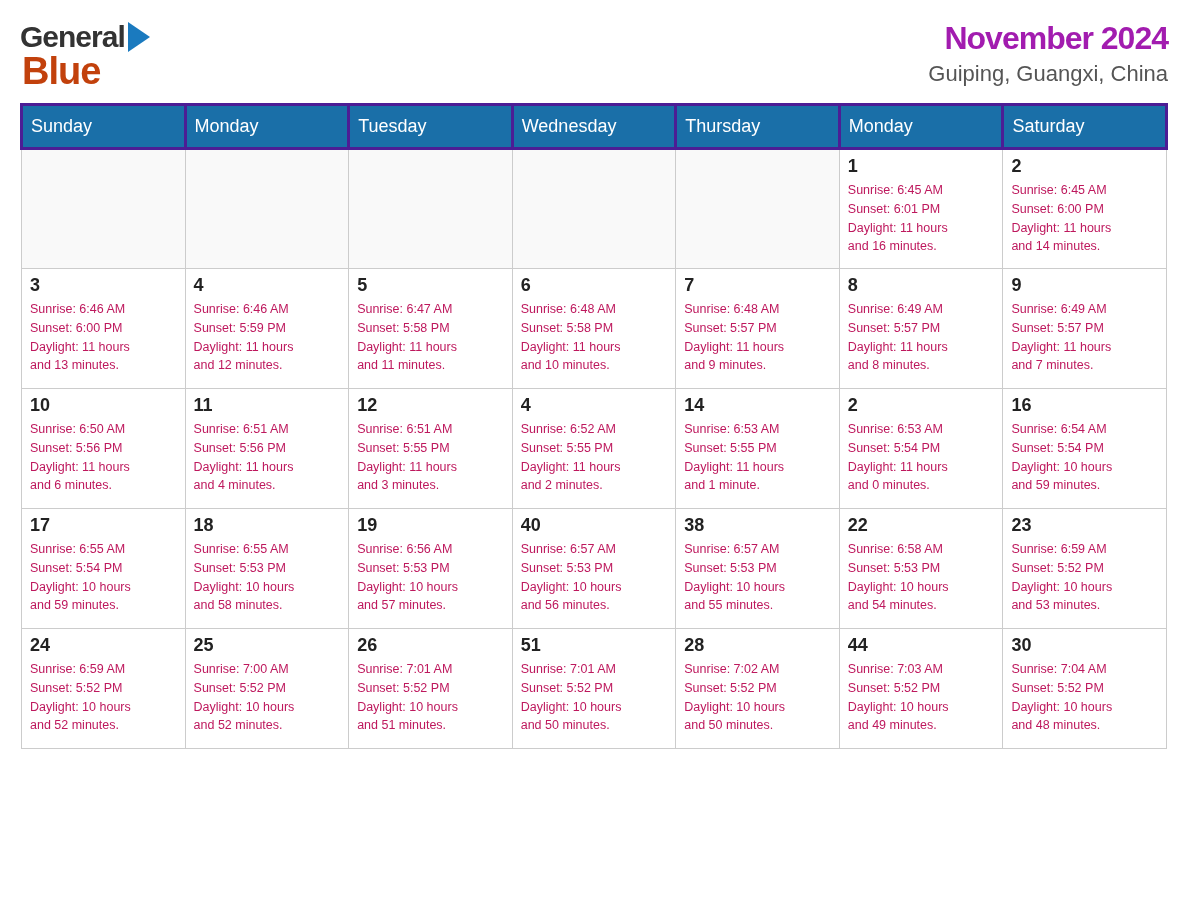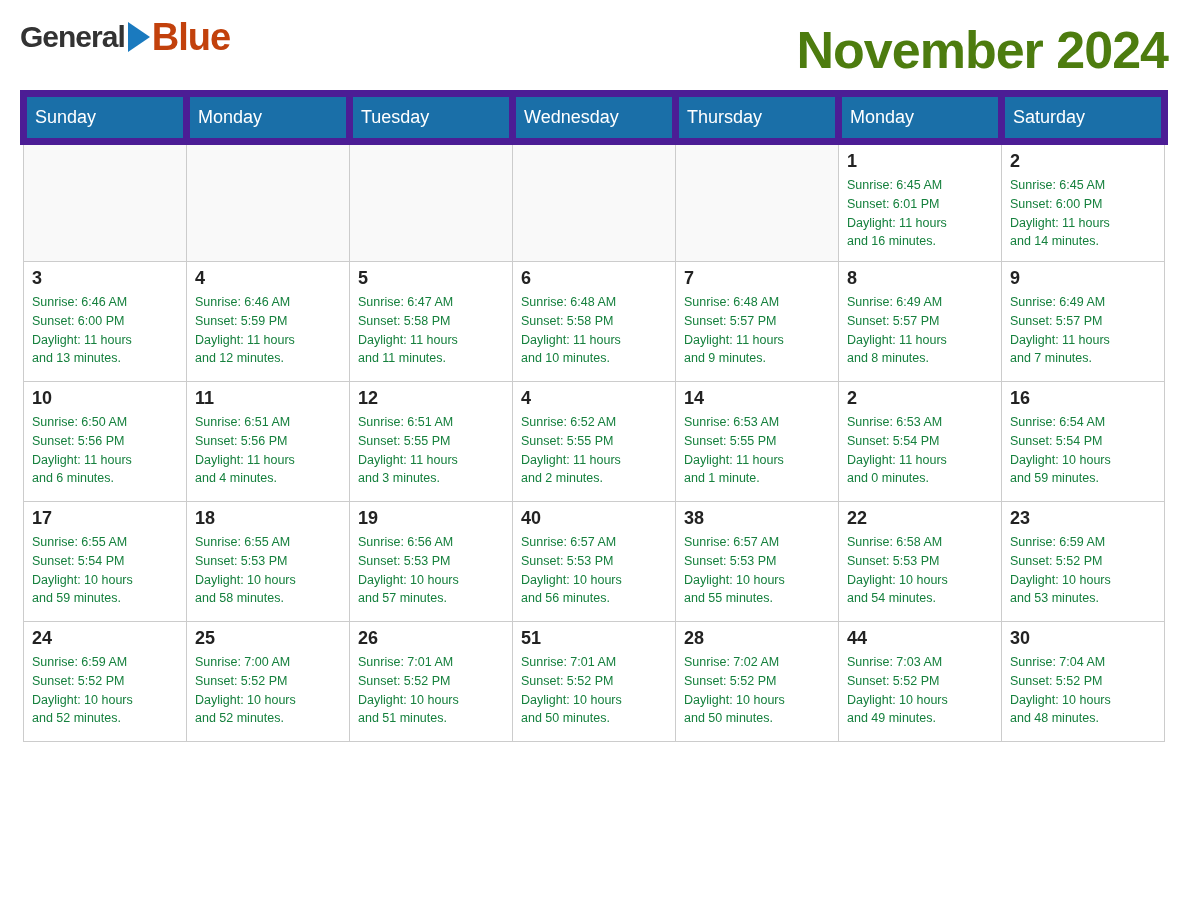--- a/index.html
+++ b/index.html
@@ -13,43 +13,43 @@
     .header-area {
       display: flex;
       justify-content: space-between;
       align-items: flex-start;
       margin-bottom: 10px;
     }
     .title-area {
       text-align: right;
     }
     .calendar-title {
-      font-size: 52px;
-      font-weight: bold;
-      color: #4d7c0f;
+      font-size: 32px;
+      font-weight: bold;
+      color: #a21caf;
       letter-spacing: -1px;
     }
     .calendar-subtitle {
       font-size: 22px;
       color: #555;
       margin-top: 4px;
     }
     .calendar-table {
       width: 100%;
       border-collapse: collapse;
       table-layout: fixed;
     }
     .calendar-table th {
       background-color: #1a6fa8;
       color: #fff;
       font-size: 18px;
       font-weight: normal;
       padding: 10px 8px;
       text-align: left;
-      border: 7px solid #4c1d95;
+      border: 3px solid #4c1d95;
     }
     .calendar-table td {
       border: 1px solid #ccc;
       vertical-align: top;
       padding: 6px 8px;
       height: 120px;
       background: #fff;
       font-size: 13px;
       color: #333;
     }
@@ -59,25 +59,25 @@
     .day-number {
       font-size: 18px;
       font-weight: bold;
       color: #222;
       display: block;
       margin-bottom: 4px;
     }
     .day-info {
       font-size: 12.5px;
       line-height: 1.5;
-      color: #15803d;
+      color: #be185d;
     }
     .logo-wrapper {
       display: flex;
-      flex-direction: row;
+      flex-direction: column;
       align-items: flex-start;
     }
     .logo-row1 {
       display: flex;
       align-items: center;
     }
     .logo-row1 .general-text {
       font-size: 30px;
       font-weight: bold;
       color: #333;
@@ -114,20 +114,21 @@
           <polygon points="0,0 22,15 0,30" fill="#1a7abf"></polygon>
         </svg>
       </span>
     </div>
     <div class="logo-row2">
       <span class="blue-text">Blue</span>
     </div>
   </div>
   <div class="title-area">
     <div class="calendar-title">November 2024</div>
+    <div class="calendar-subtitle">Guiping, Guangxi, China</div>
   </div>
 </div>
 
 <table class="calendar-table">
   <thead>
     <tr>
     <th>Sunday</th>
         <th>Monday</th>
         <th>Tuesday</th>
         <th>Wednesday</th>

